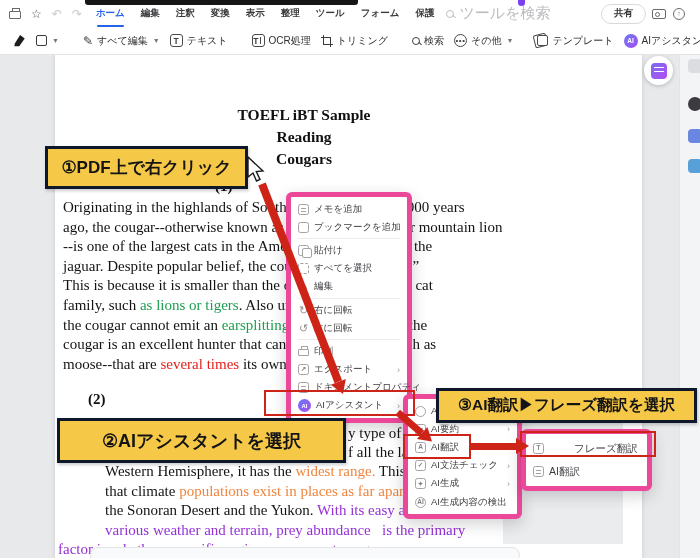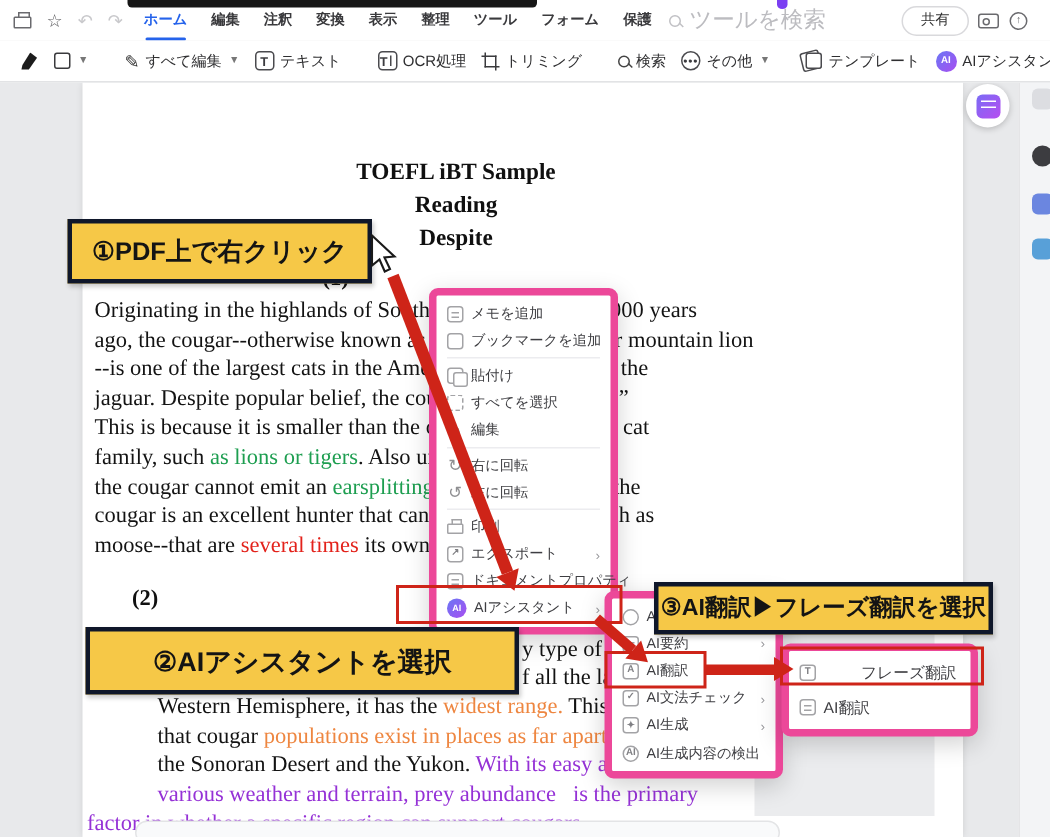--- a/index.html
+++ b/index.html
@@ -14,21 +14,21 @@
   .prn-ic{position:relative;width:12px;height:8px;border:1.2px solid #6a6a6e;border-radius:1px;margin-top:3px}
   .prn-ic::before{content:"";position:absolute;top:-4px;left:2px;width:6px;height:3px;border:1.2px solid #6a6a6e;border-bottom:none}
   .mb-tabs{display:flex;gap:16px;margin-left:14px}
   .tab{font-size:9.5px;font-weight:700;color:#3a3a3d;position:relative;white-space:nowrap}
   .tab.active{color:#2563eb}
   .tab.active::after{content:"";position:absolute;left:1px;right:1px;bottom:-7px;height:2px;background:#2563eb;border-radius:1px}
   .mb-search{display:flex;align-items:center;gap:5px;margin-left:12px;color:#bcbcc0;font-size:15px;white-space:nowrap}
   .mag{position:relative;width:8px;height:8px;border:1.3px solid #c0c0c4;border-radius:50%}
   .mag::after{content:"";position:absolute;width:4px;height:1.3px;background:#c0c0c4;right:-3px;bottom:-1px;transform:rotate(45deg)}
   .mag.dark{border-color:#444}.mag.dark::after{background:#444}
-  .mb-share{margin-left:auto;margin-right:6px;border:1px solid #d9d9dc;border-radius:10px;padding:2.5px 12px;font-size:9.5px;font-weight:400;color:#333}
+  .mb-share{margin-left:auto;margin-right:6px;border:1px solid #d9d9dc;border-radius:10px;padding:2.5px 12px;font-size:9.5px;font-weight:700;color:#333}
   .mb-right{display:flex;align-items:center;gap:7px;padding-right:0;width:48px}
   .idcard{width:14px;height:10px;border:1.2px solid #6a6a6e;border-radius:2px;position:relative}
   .idcard::after{content:"";position:absolute;left:2px;top:2px;width:3px;height:3px;border-radius:50%;border:1px solid #6a6a6e}
   .upcirc{width:12px;height:12px;border:1.2px solid #6a6a6e;border-radius:50%;display:flex;align-items:center;justify-content:center;font-size:7px;color:#6a6a6e}
 
   
   .topstrip{position:absolute;left:85px;top:0;width:273px;height:5px;background:#161616;border-radius:0 0 3px 3px;z-index:12}
   .purpledot{position:absolute;left:518px;top:0;width:7px;height:6px;background:#7b3ff2;border-radius:0 0 50% 50%;z-index:12}
 
   
@@ -173,38 +173,38 @@
     <div class="titem">
         <span class="aicirc">AI</span>
         <span>AIアシスタント</span>
       </div>
   </div>
 
   <div class="page"></div>
   <div class="doc-title" id="doc-title">
       <div>TOEFL iBT Sample</div>
       <div>Reading</div>
-      <div>Despite</div>
+      <div>Cougars</div>
     </div>
   <div class="p-label" style="left:215px;top:178px">(1)</div>
   <div class="p-label" style="left:88px;top:391px">(2)</div>
   <div id="doc-lines">
       <div class="doc-line" style="left: 63px; top: 199px;"><span class="seg-k">Originating in the highlands of South America some 300,000 years</span></div>
       <div class="doc-line" style="left: 63px; top: 219px;"><span class="seg-k">ago, the cougar--otherwise known as the puma, panther, or mountain lion</span></div>
       <div class="doc-line" style="left: 63px; top: 238px;"><span class="seg-k">--is one of the largest cats in the Americas, second only to the</span></div>
       <div class="doc-line" style="left: 63px; top: 258px;"><span class="seg-k">jaguar. Despite popular belief, the cougar is not a “big cat.”</span></div>
       <div class="doc-line" style="left: 63px; top: 277px;"><span class="seg-k">This is because it is smaller than the other members of the cat</span></div>
       <div class="doc-line" style="left: 63px; top: 297px;"><span class="seg-k">family, such </span><span class="seg-g">as lions or tigers</span><span class="seg-k">. Also unlike </span><span class="seg-g">those big cats,</span></div>
       <div class="doc-line" style="left: 63px; top: 317px;"><span class="seg-k">the cougar cannot emit an </span><span class="seg-g">earsplitting roar</span><span class="seg-k">. Nevertheless, the</span></div>
       <div class="doc-line" style="left: 63px; top: 336px;"><span class="seg-k">cougar is an excellent hunter that can take down prey--such as</span></div>
       <div class="doc-line" style="left: 63px; top: 356px;"><span class="seg-k">moose--that are </span><span class="seg-r">several times</span><span class="seg-k"> its own size.</span></div>
       <div class="doc-line" style="left: 348px; top: 425px;"><span class="seg-k">y type of climate in the</span></div>
       <div class="doc-line" style="left: 348px; top: 444px;"><span class="seg-k">f all the large predators in the</span></div>
       <div class="doc-line" style="left: 105px; top: 463px;"><span class="seg-k">Western Hemisphere, it has the </span><span class="seg-o">widest range.</span><span class="seg-k"> This means</span></div>
-      <div class="doc-line" style="left: 105px; top: 483px;"><span class="seg-k">that cougar </span><span class="seg-o">populations exist in places as far apart as</span></div>
+      <div class="doc-line" style="left: 105px; top: 483px;"><span class="seg-k">that climate </span><span class="seg-o">populations exist in places as far apart as</span></div>
       <div class="doc-line" style="left: 105px; top: 502px;"><span class="seg-k">the Sonoran Desert and the Yukon. </span><span class="seg-p">With its easy adaptability to</span></div>
       <div class="doc-line" style="left: 105px; top: 522px;"><span class="seg-p">various weather and terrain, prey abundance   is the primary</span></div>
       <div class="doc-line" style="left: 58px; top: 541px;"><span class="seg-p">factor in whether a specific region can support cougars</span></div>
     </div>
   <div class="gray-blob"></div>
   <div class="bottom-pill"></div>
 
   <div class="right-strip">
     <span class="rs-ic" style="top:4px;background:#dcdde1"></span>
     <span class="rs-ic" style="top:42px;background:#3c3c40;border-radius:50%"></span>
@@ -334,19 +334,19 @@
       <span class="sh"></span>
       <span class="hd"></span>
     </div>
   <div class="arr" style="left:470px;top:446px;width:58px">
       <span class="sh"></span>
       <span class="hd"></span>
     </div>
 
   <div class="ybox" style="left:45px;top:146px;width:203px;height:43px;font-size:17px">①PDF上で右クリック</div>
   <div class="ybox" style="left:57px;top:418px;width:289px;height:45px;font-size:18px">②AIアシスタントを選択</div>
-  <div class="ybox" style="left:436px;top:388px;width:226px;height:35px;font-size:15.5px">③AI翻訳▶フレーズ翻訳を選択</div>
+  <div class="ybox" style="left:436px;top:388px;width:261px;height:35px;font-size:15.5px">③AI翻訳▶フレーズ翻訳を選択</div>
 
   <svg class="cursor" style="left:246px;top:156px" width="20" height="28" viewBox="0 0 20 28">
     <path d="M2,1 L2,21 L7,17 L10.5,25 L14,23.4 L10.3,15.6 L17,15 Z" fill="#fff" stroke="#1a1a1a" stroke-width="1.4"></path>
   </svg>
 
 </div>
 
 </body></html>

